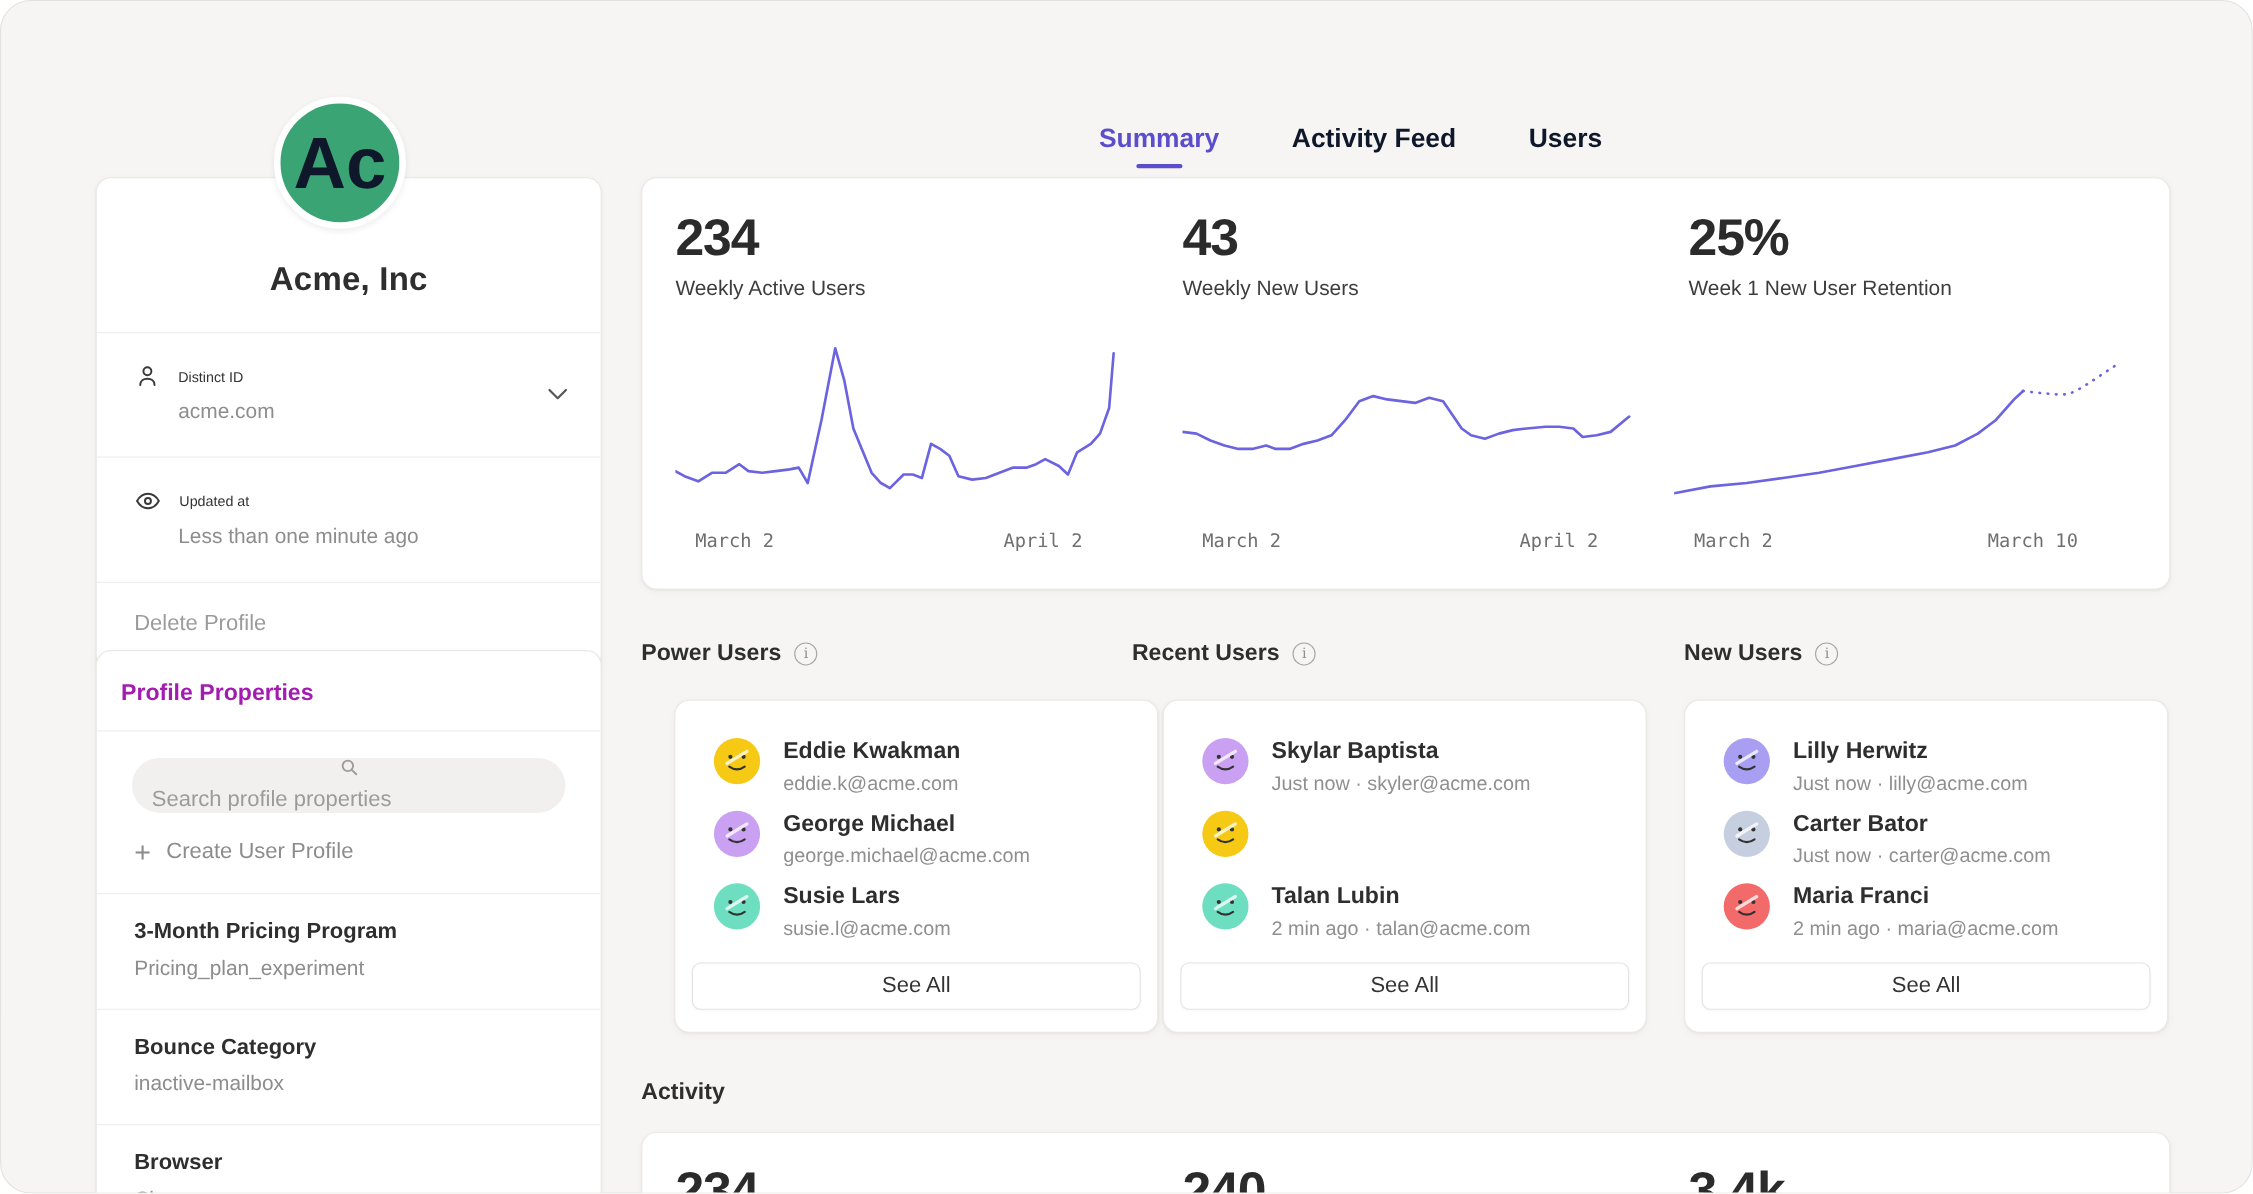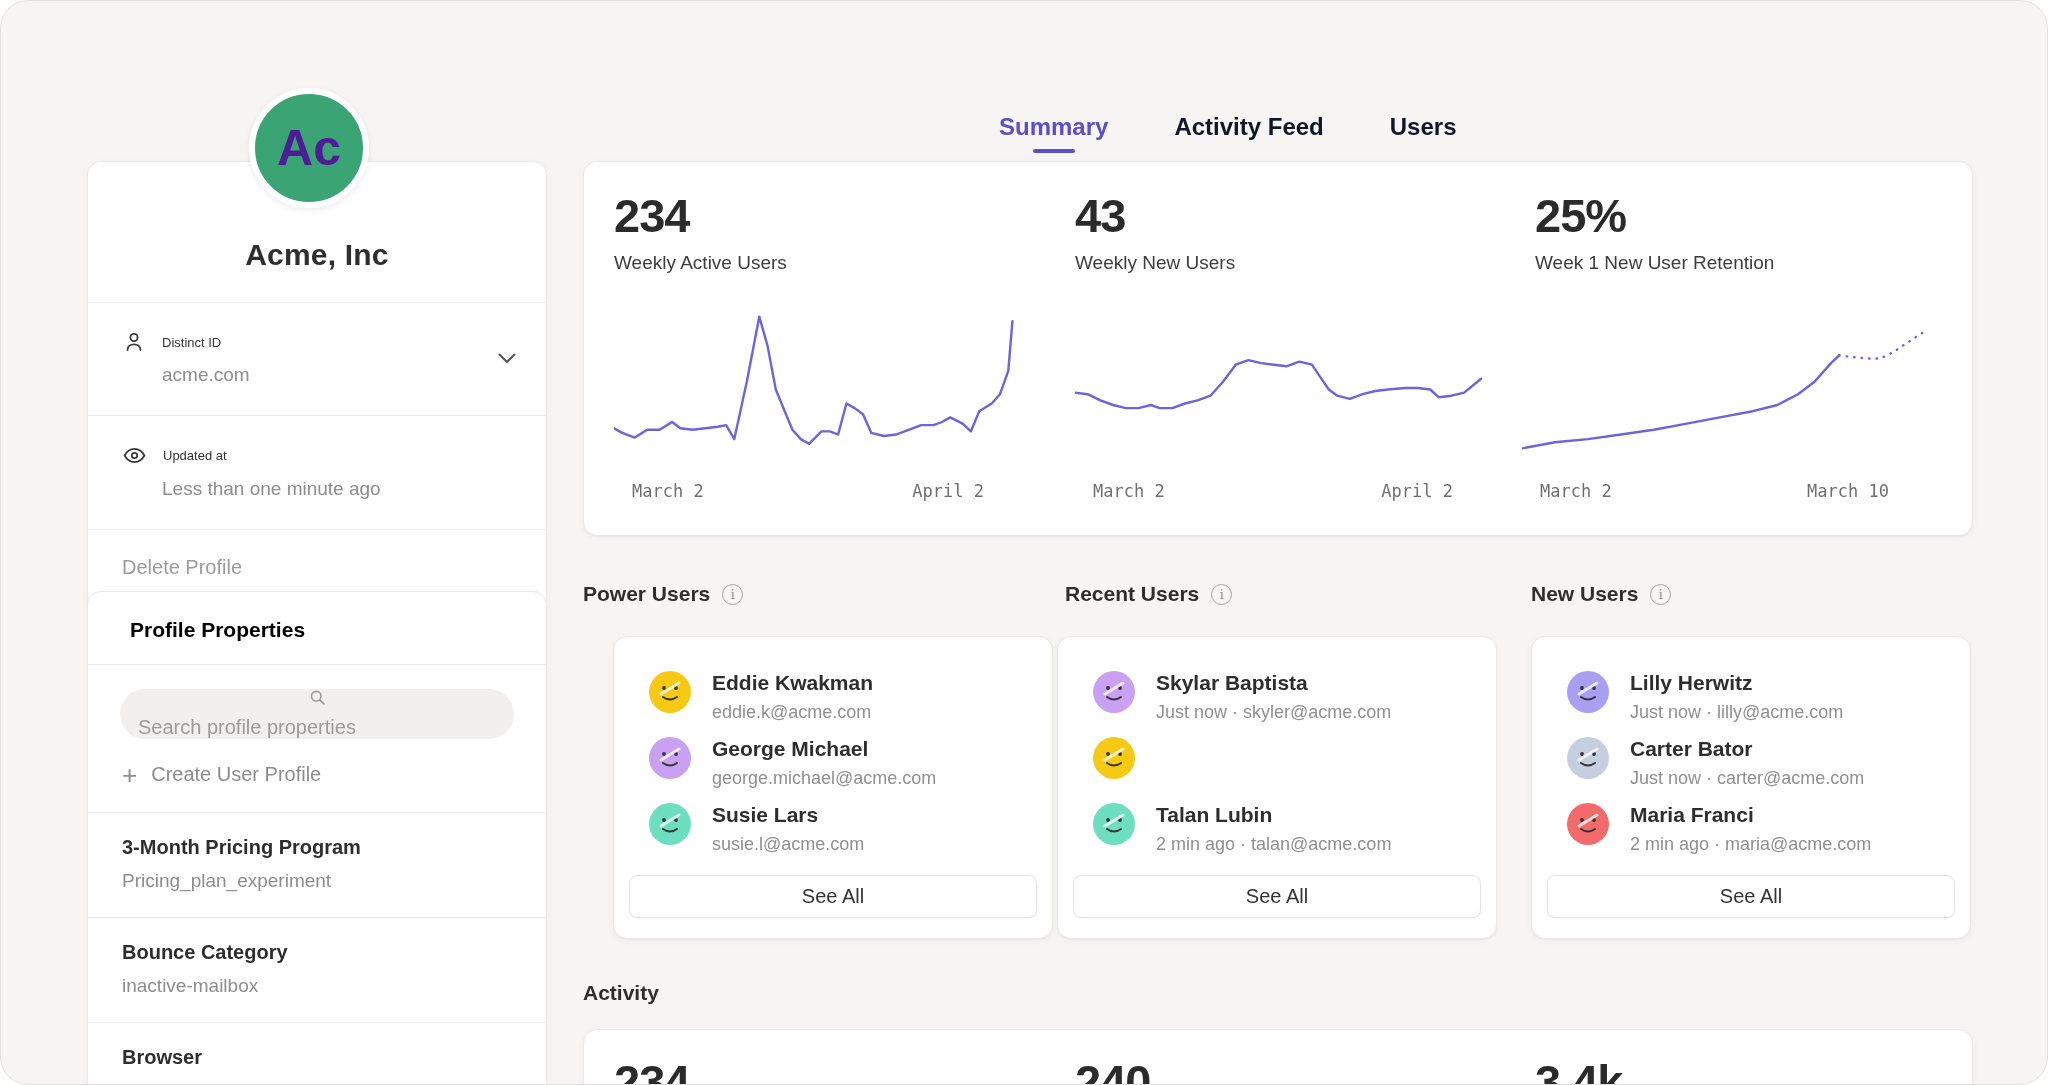--- a/index.html
+++ b/index.html
@@ -11,34 +11,34 @@
   .card {
     background:#ffffff; border:1px solid #eae9e6; border-radius:14px;
     box-shadow:0 1px 2px rgba(0,0,0,.04), 0 2px 8px rgba(0,0,0,.03);
   }
 
   
   #company-avatar {
     position:absolute; left:248px; top:87px; width:120px; height:120px;
     border-radius:50%; border:6px solid #ffffff; z-index:3;
     display:flex; align-items:center; justify-content:center;
-    color:#4c1d95; font-size:50px; font-weight:700;
+    color:#0f172a; font-size:66px; font-weight:700;
     box-shadow:0 2px 6px rgba(0,0,0,.08);
   }
   #profile-card { position:absolute; left:86px; top:160px; width:460px; }
   .company-title { text-align:center; padding:76px 20px 30px; font-size:30px; font-weight:700; color:#2e2e2e; letter-spacing:.2px; }
   .field-row { border-top:1px solid #eeedeb; padding:27px 34px 29px; position:relative; }
   .field-head { display:flex; align-items:center; gap:16px; }
   .field-label { font-size:13px; font-weight:400; color:#333; }
   .field-value { font-size:19px; color:#8d8d8d; margin:10px 0 0 40px; }
   .chev { position:absolute; right:30px; top:50%; margin-top:-6px; }
   .delete-row { border-top:1px solid #eeedeb; padding:26px 34px 30px; font-size:20px; color:#9b9b9b; cursor:pointer; }
 
   #props-card { position:absolute; left:86px; top:590px; width:460px; height:560px; }
-  .props-header { padding:26px 42px 22px; font-size:21px; font-weight:700; color:#000000; border-bottom:1px solid #eeedeb; }
+  .props-header { padding:26px 22px 22px; font-size:21px; font-weight:700; color:#a21caf; border-bottom:1px solid #eeedeb; }
   .search-wrap { margin:24px 32px 0; height:50px; background:#f1f0ee; border-radius:25px; display:flex; align-items:center; padding:0 18px; gap:10px;flex-direction:column; }
   .search-wrap input { border:none; outline:none; background:transparent; font-size:20px; color:#444; width:100%; font-family:"Liberation Sans",sans-serif; }
   .search-wrap input::placeholder { color:#9b9b9b; }
   .create-row { display:flex; align-items:center; gap:14px; margin:24px 34px 26px; color:#8c8c8c; font-size:20px; cursor:pointer; }
   .plus { font-size:26px; line-height:20px; color:#8c8c8c; }
   .prop-item { border-top:1px solid #eeedeb; padding:23px 34px 25px; }
   .prop-label { font-size:20px; font-weight:700; color:#2e2e2e; }
   .prop-value { font-size:19px; color:#8d8d8d; margin-top:11px; }
 
   
@@ -186,21 +186,21 @@
         <span>March 2</span>
         <span>March 10</span>
       </div>
     </div>
   </div>
 
   <div class="section-head" style="left:582px">
     <span>Power Users</span>
     <span class="info">i</span>
   </div>
-  <div class="section-head" style="left:1064px">
+  <div class="section-head" style="left:1028px">
     <span>Recent Users</span>
     <span class="info">i</span>
   </div>
   <div class="section-head" style="left:1530px">
     <span>New Users</span>
     <span class="info">i</span>
   </div>
 
   <div class="user-card card" style="left:612px">
       <div class="user-row" style="top: 34px;">

